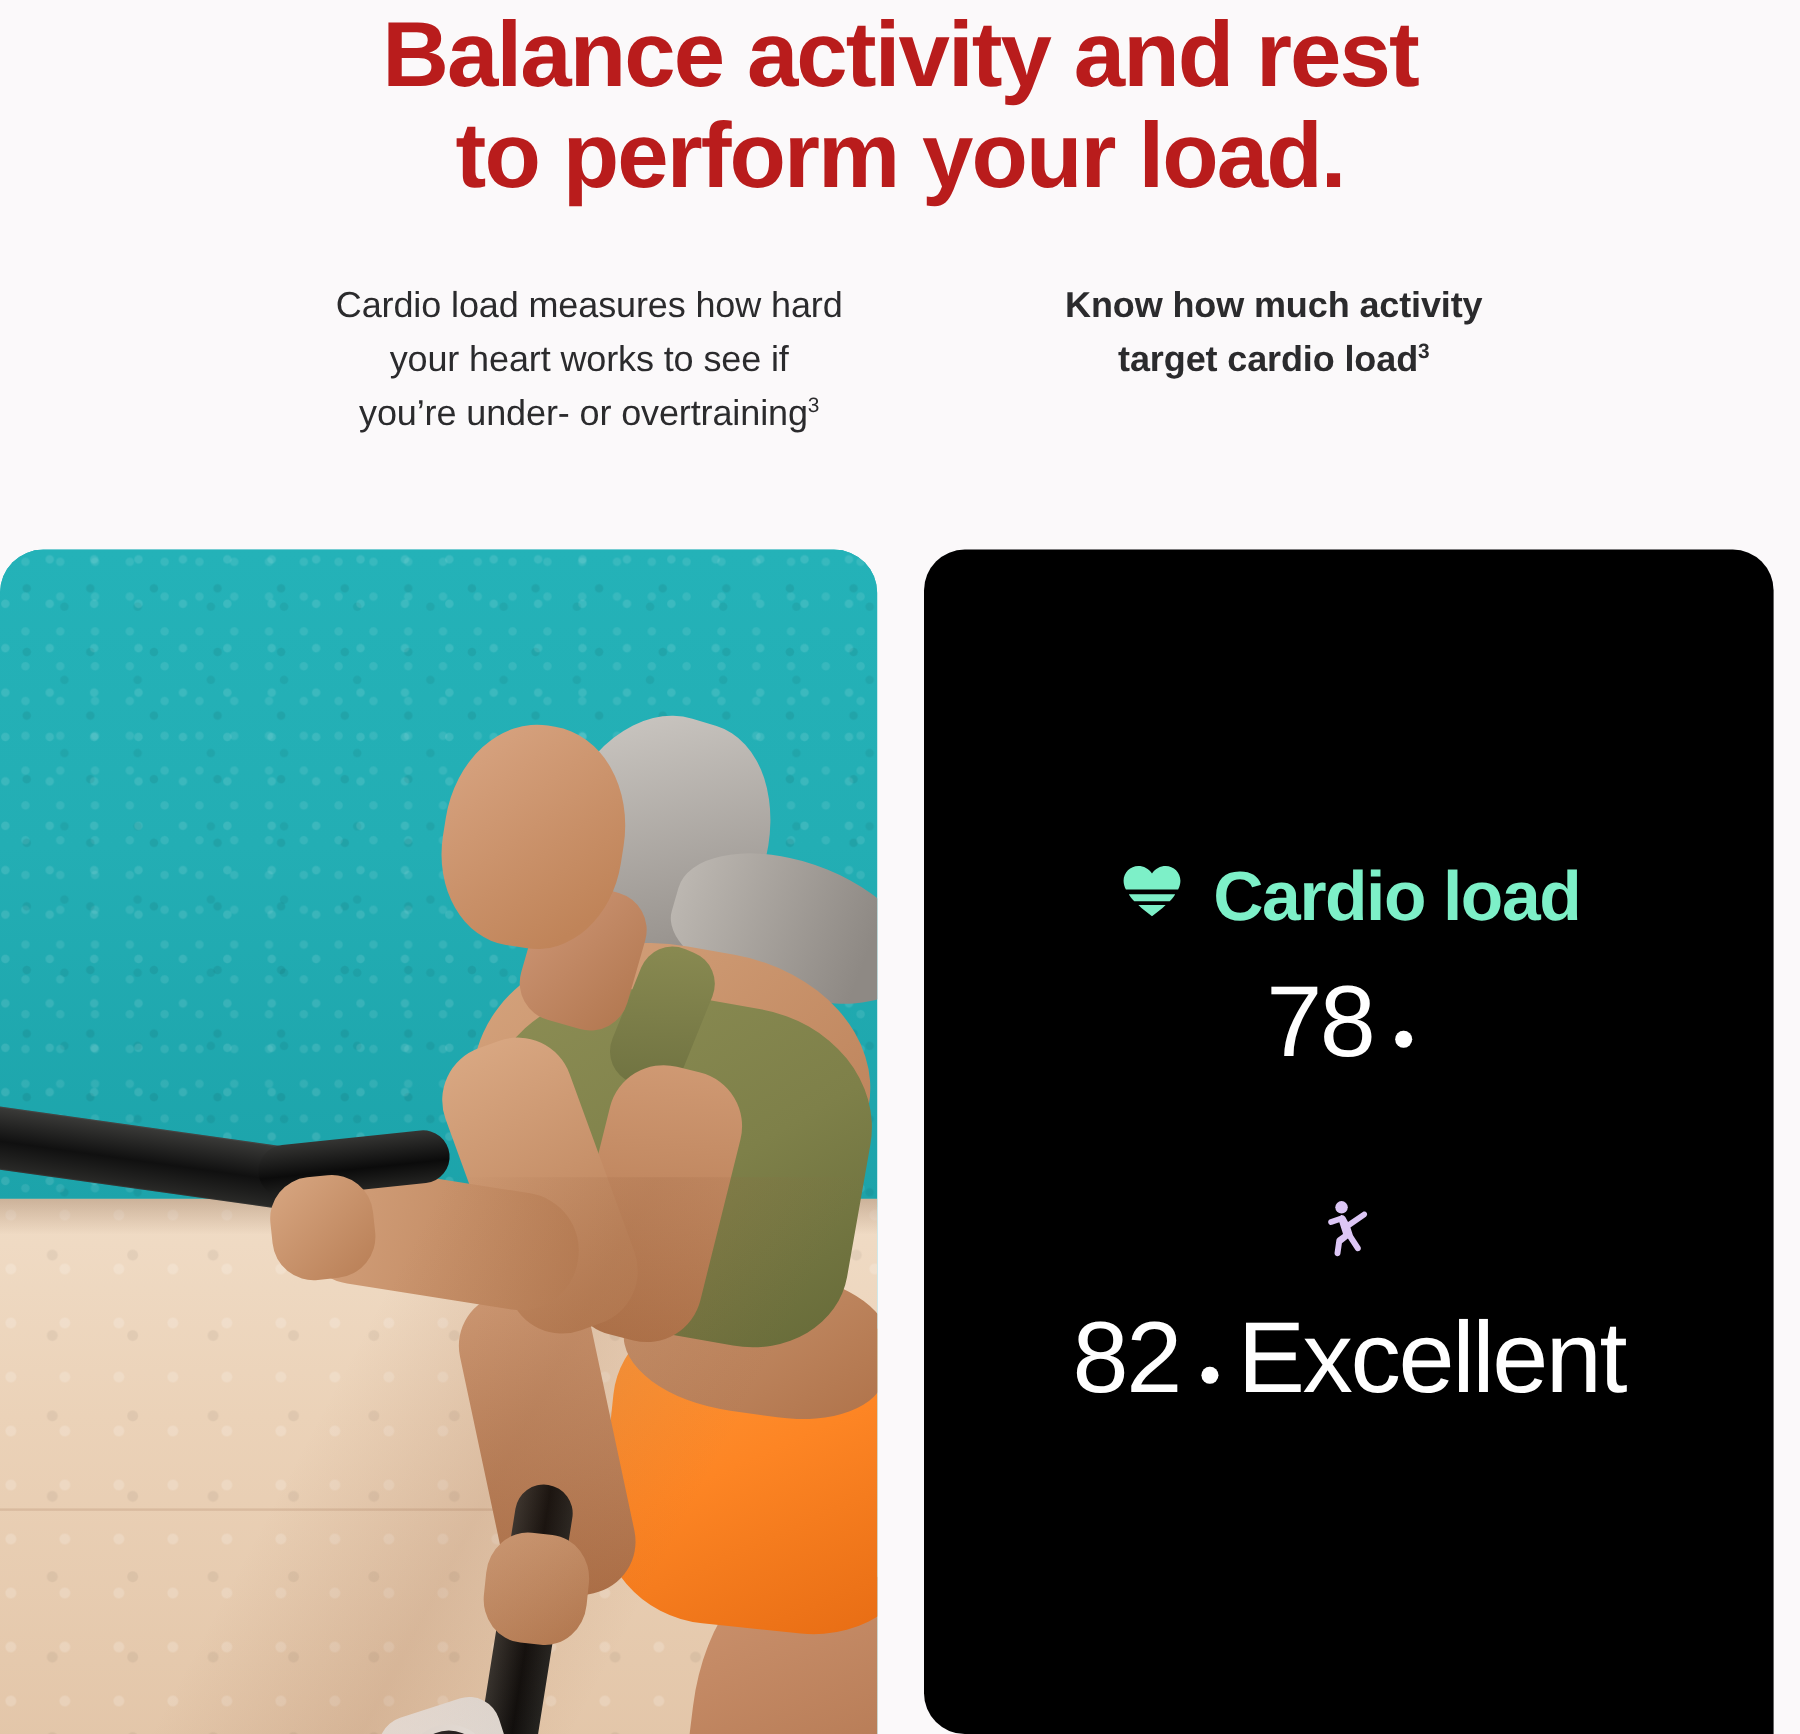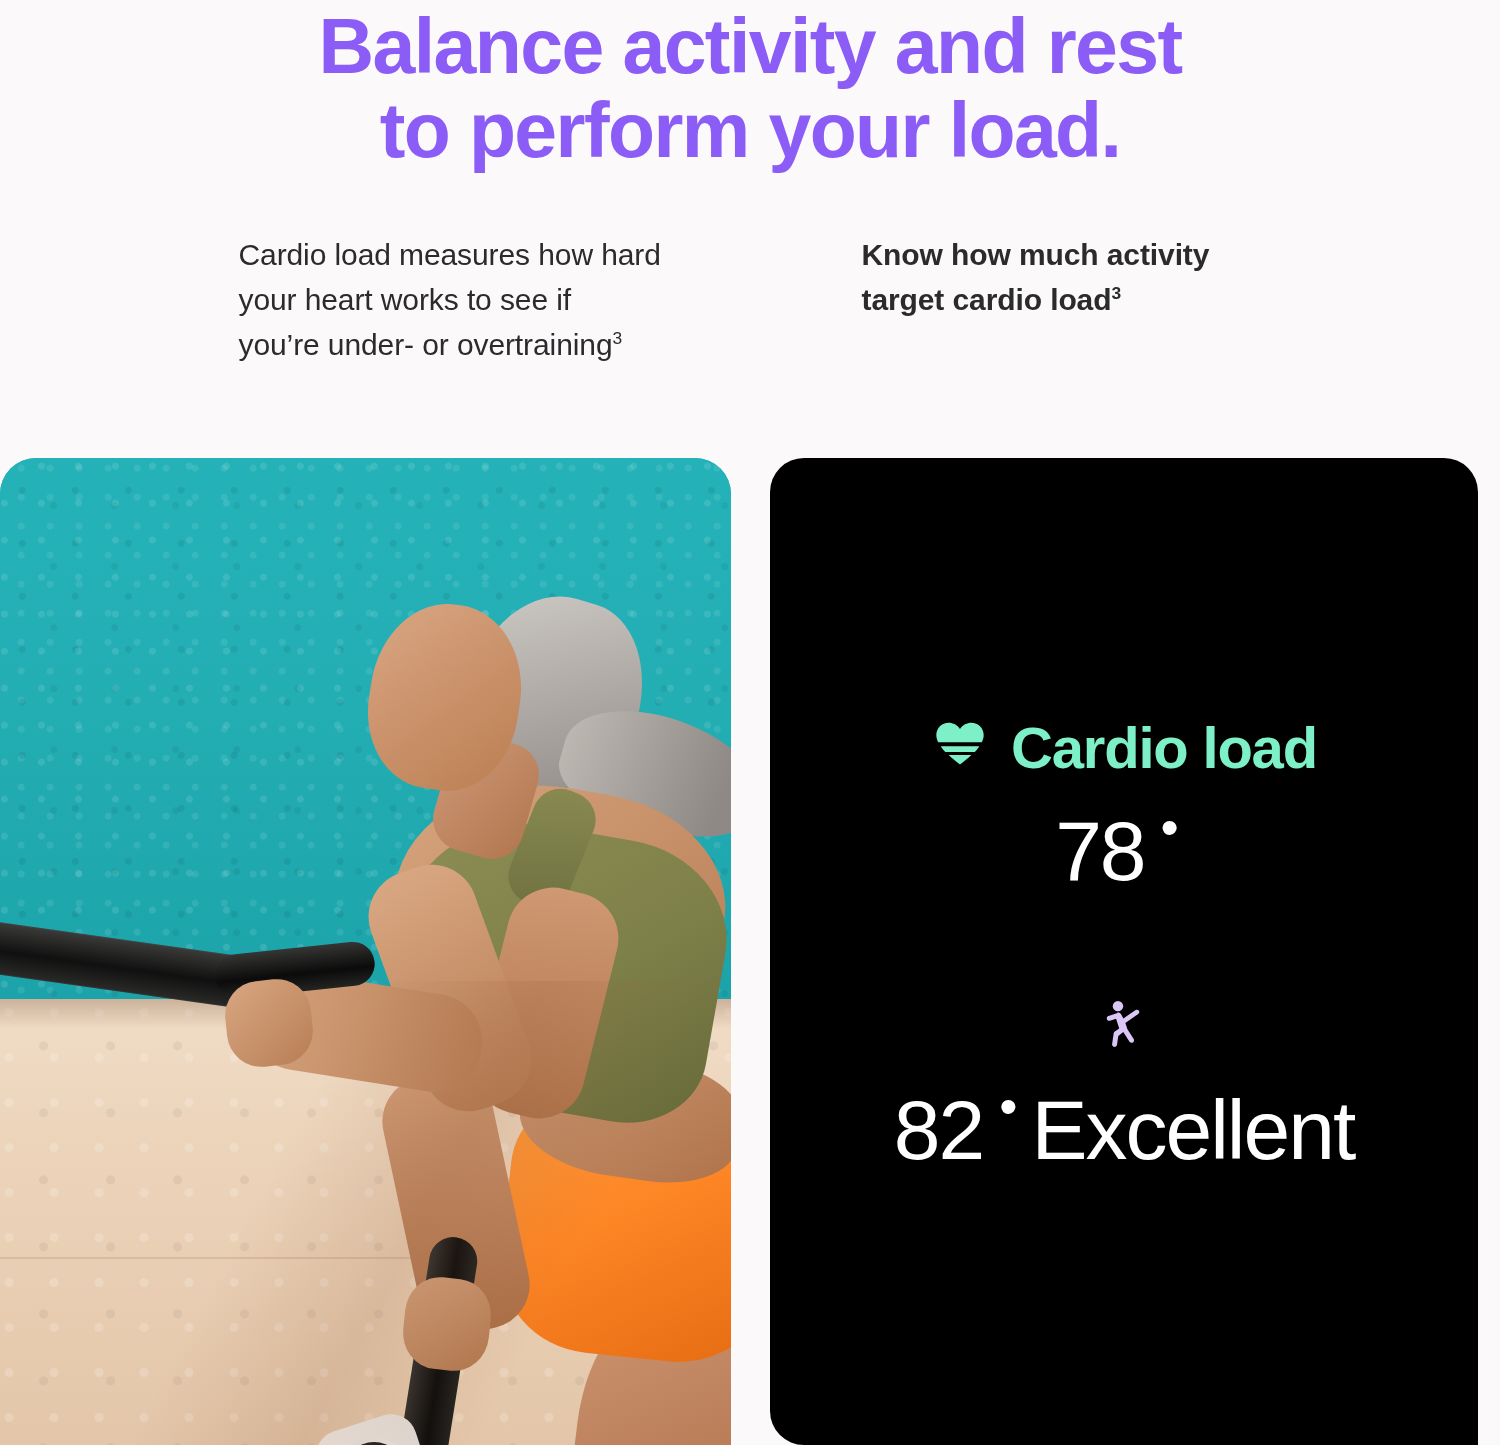--- a/index.html
+++ b/index.html
@@ -22,36 +22,36 @@
   
   .headline {
     position:absolute;
     left:0; top:4px;
     width:1500px;
     text-align:center;
     font-weight:700;
     font-size:77px;
     line-height:84px;
     letter-spacing:-1.6px;
-    color:#8b5cf6;
+    color:#b91c1c;
     font-family:"Liberation Sans", sans-serif;
   }
   .headline .l2 { display:block; }
 
   
   .copy-row {
     position:absolute;
     left:0; top:232px;
     width:1500px;
     display:flex;
     justify-content:center;
     gap:118px;
   }
   .copy-col {
-    text-align:left;
+    text-align:center;
     font-size:30px;
     line-height:45px;
     letter-spacing:-0.1px;
     color:#2B2B2D;
     font-weight:400;
   }
   .copy-col.left  { width:505px; }
   .copy-col.right { width:400px;font-weight:bold; }
   .copy-col p { margin:0; }
   sup { font-size:0.58em; vertical-align:super; line-height:0; }
@@ -273,21 +273,21 @@
   .metric-head.readiness { color:#DCC6F5; }
 
   .metric-value {
     margin-top:22px;
     color:#FFFFFF;
     font-weight:400;
     font-size:84px;
     line-height:92px;
     letter-spacing:-2px;
     display:flex;
-    align-items:flex-start;
+    align-items:flex-end;
     justify-content:center;
     gap:0;
     white-space:nowrap;
   }
   .metric-value .num { }
   .metric-value .sep { margin:0 16px; font-size:0.62em; line-height:1; transform:translateY(-4px); }
   .metric-value .lab { }
 </style>
 </head>
 <body>

